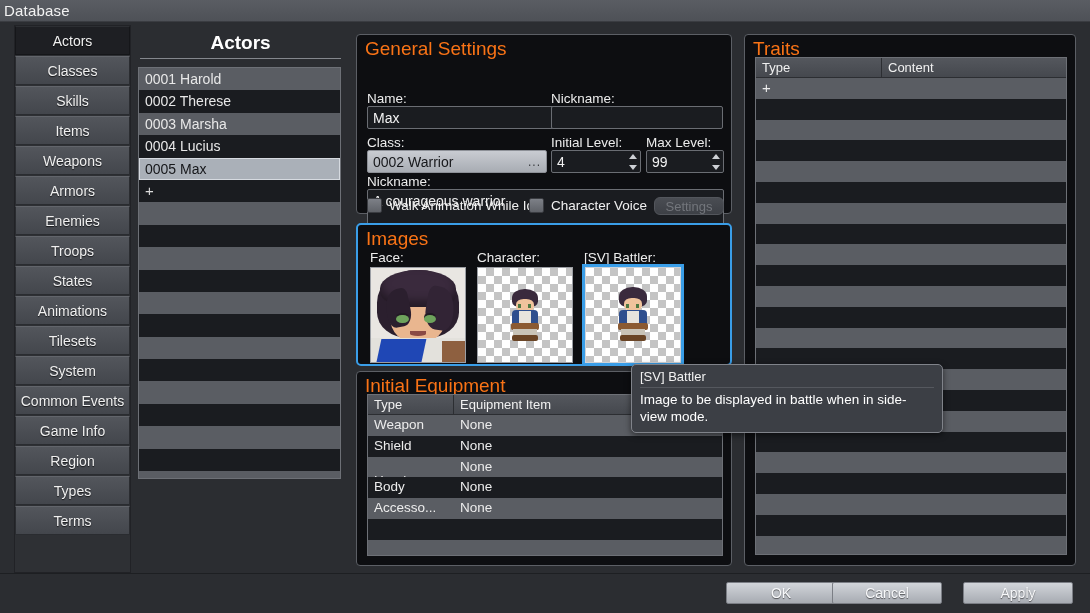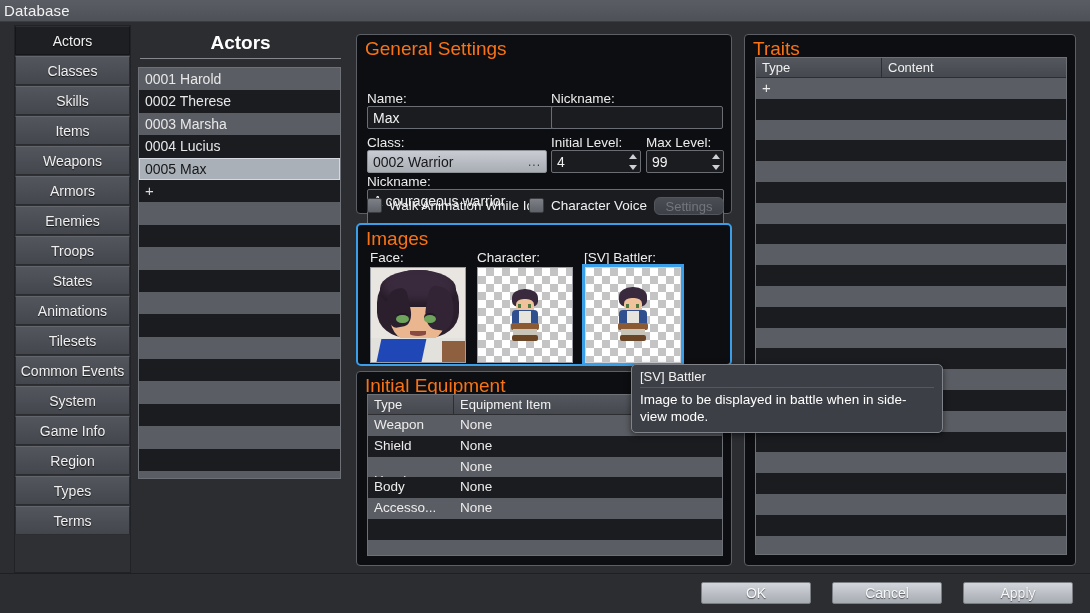--- a/index.html
+++ b/index.html
@@ -257,24 +257,24 @@
     <div class="tab">
       <span>States</span>
       </div>
     <div class="tab">
       <span>Animations</span>
       </div>
     <div class="tab">
       <span>Tilesets</span>
       </div>
     <div class="tab">
+      <span>System</span>
+      </div>
+    <div class="tab">
       <span>Common Events</span>
-      </div>
-    <div class="tab">
-      <span>System</span>
       </div>
     <div class="tab">
       <span>Game Info</span>
       </div>
     <div class="tab">
       <span>Region</span>
       </div>
     <div class="tab">
       <span>Types</span>
       </div>
@@ -486,18 +486,18 @@
       <div class="trow odd"></div>
     </div>
   </div>
 
   <div class="tooltip" style="left:631px; top:364px; width:312px;">
     <div class="tt-title">[SV] Battler</div>
     <div class="tt-body">Image to be displayed in battle when in side-view mode.</div>
   </div>
 
   <div class="footer">
-    <div class="fbtn" style="left:701px;">OK</div>
+    <div class="fbtn" style="left:726px;">OK</div>
     <div class="fbtn" style="left:832px;">Cancel</div>
     <div class="fbtn" style="left:963px;">Apply</div>
   </div>
 
 </div>
 
 </body></html>

